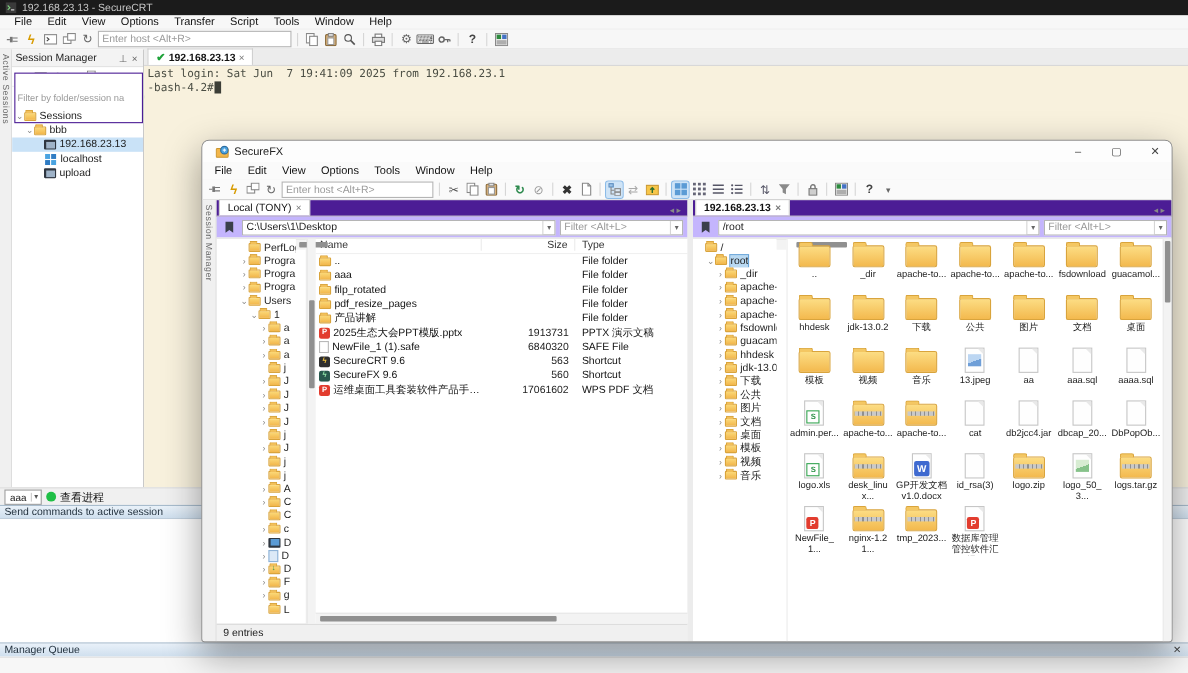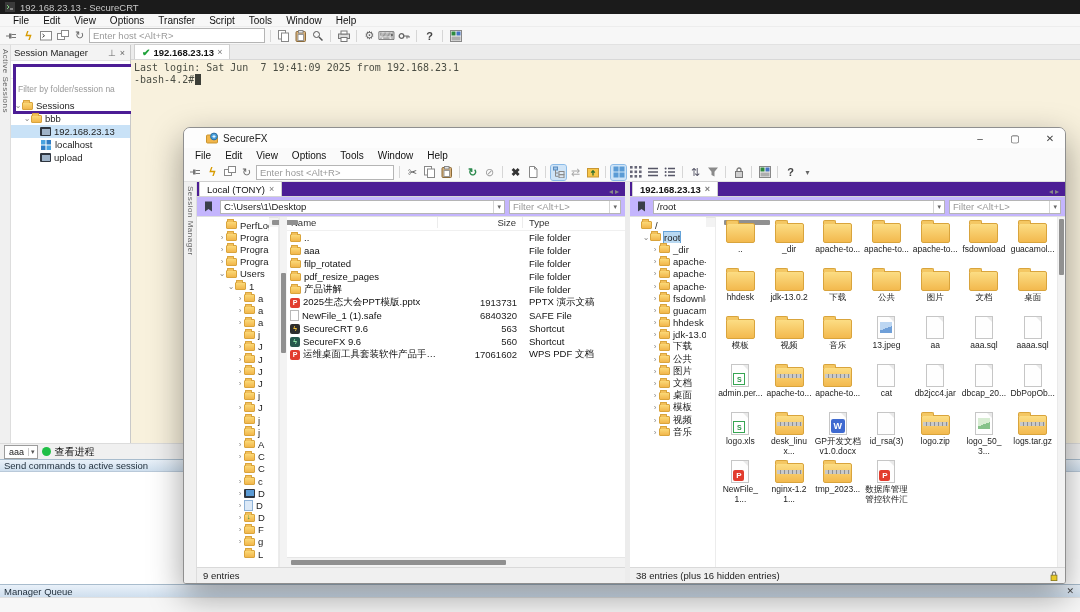--- a/index.html
+++ b/index.html
@@ -21,21 +21,21 @@
   
   #activity-strip{left:0;top:45px;width:11px;height:398px;background:#f0f0f0;border-right:1px solid #ddd;box-sizing:border-box;display:flex;justify-content:center}
   .vtext{writing-mode:vertical-rl;font-size:8px;color:#666;padding-top:4px;letter-spacing:.5px}
   
   #sm-panel{left:11px;top:45px;width:120px;height:398px;background:#fff;border-right:1px solid #c9c9c9;box-sizing:border-box;display:flex;flex-direction:column}
   #sm-header{height:15px;background:#f3f3f3;display:flex;align-items:center;padding:0 3px;border-bottom:1px solid #e3e3e3}
   #sm-header .t{flex:1;font-size:9.5px;color:#222}
   #sm-header .hic{font-size:9px;color:#666;padding:0 2px;cursor:default}
   #sm-toolbar{height:17px;display:flex;align-items:center;gap:1px;padding:0 2px;border-bottom:1px solid #eee}
   #sm-filter{height:17px;display:flex;align-items:center;padding:1px 2px}
-  #sm-filter input{flex:1;height:12px;border:3px solid #4c1d95;font-size:8.5px;padding:16px 2px;color:#333;font-family:"Liberation Sans",sans-serif}
+  #sm-filter input{flex:1;height:12px;border:1px solid #4c1d95;font-size:8.5px;padding:16px 2px;color:#333;font-family:"Liberation Sans",sans-serif}
   #sm-filter input::placeholder{color:#999}
   #sm-tree{flex:1;overflow:hidden;padding-top:1px}
   .trow{display:flex;align-items:center;height:13px;white-space:nowrap;overflow:hidden;cursor:default}
   .trow.sel{background:#c9e2f7}
   .trow .arr{width:8px;font-size:8px;color:#888;text-align:center;flex:0 0 8px}
   .trow .tl{margin-left:3px;font-size:9.5px;color:#1c1c1c}
   .trow .tl.selbox{background:#b9d9f2;outline:1px solid #66a3d8}
   
   #crt-tabbar{left:131px;top:45px;width:949px;height:15px;background:#ececec;border-bottom:1px solid #d8d8d8;box-sizing:border-box;display:flex;align-items:flex-end}
   .crt-tab{background:#fff;height:14px;display:flex;align-items:center;gap:3px;padding:0 7px;border:1px solid #d0d0d0;border-bottom:none;margin-left:3px}
@@ -51,21 +51,21 @@
   #aaa-combo .da{font-size:7px;color:#555;border-left:1px solid #c9c9c9;padding:0 2px}
   .green-dot{width:9px;height:9px;border-radius:50%;background:#1fbf46;display:inline-block}
   #btn-bar .blabel{font-size:10px;color:#111}
   #cmd-header{left:0;top:459px;width:1080px;height:13px;background:linear-gradient(#e9f1f9,#cfdfee);border-top:1px solid #a8bccd;border-bottom:1px solid #b9c9d9;box-sizing:border-box;display:flex;align-items:center;padding-left:4px;font-size:9.5px;color:#1e2d3a}
   #cmd-body{left:0;top:472px;width:1080px;height:112px;background:#fff}
   #tq-bar{left:0;top:584px;width:1080px;height:13px;background:linear-gradient(#e9f1f9,#cfdfee);border-top:1px solid #a8bccd;box-sizing:border-box;display:flex;align-items:center;padding:0 6px 0 4px;font-size:9.5px;color:#1e2d3a}
   #tq-bar .x{margin-left:auto;color:#444;font-size:9px}
   #tq-body{left:0;top:597px;width:1080px;height:15px;background:#f7f7f7;border-top:1px solid #e0e0e0;box-sizing:border-box}
   
   #fx{left:183px;top:127px;width:883px;height:457px;background:#f4f4f4;border:1px solid #8f8f8f;border-radius:7px 7px 3px 3px;box-shadow:0 12px 34px rgba(0,0,0,.38);box-sizing:border-box;overflow:hidden;display:flex;flex-direction:column}
-  #fx-titlebar{height:20px;background:#fdfdfd;display:flex;align-items:center;gap:5px;padding-left:22px;flex:0 0 20px}
+  #fx-titlebar{height:20px;background:#fdfdfd;display:flex;align-items:center;gap:5px;padding-left:12px;flex:0 0 20px}
   #fx-titlebar .ttl{font-size:10px;color:#222;flex:1}
   .wbtn{width:30px;height:20px;display:flex;align-items:center;justify-content:center;font-size:10px;color:#444;cursor:default}
   #fx-menubar{height:15px;background:#fafafa;display:flex;align-items:center;padding-left:4px;flex:0 0 15px}
   #fx-toolbar{height:19px;background:#fafafa;border-bottom:1px solid #e0e0e0;display:flex;align-items:center;gap:2px;padding-left:4px;flex:0 0 19px;box-sizing:border-box}
   #fx-toolbar .hostbox{width:130px}
   #fx-content{flex:1;display:flex;min-height:0}
   #fx-sidestrip{width:13px;background:#f0f0f0;border-right:1px solid #ddd;box-sizing:border-box;display:flex;justify-content:center}
   .pane{display:flex;flex-direction:column;min-width:0}
   #pane-local{width:428px;flex:0 0 428px}
   #pane-splitter{width:5px;background:#ececec;flex:0 0 5px}
@@ -1184,24 +1184,15 @@
                   </span>
                 </div>
                 <div class="glabel">数据库管理管控软件汇报...</div>
               </div>
             </div>
           <div class="vscroll">
               <span class="vthumb" style="top:2px;height:56px"></span>
             </div>
         </div>
       </div>
-      <div class="statusbar">
-        <span>38 entries (plus 16 hidden entries)</span>
-        <span class="lock">
-            <svg width="10" height="12" viewBox="0 0 12 14">
-              <rect x="2.5" y="6" width="7" height="6.5" fill="#e8c927" stroke="#8a7a1a"></rect>
-              <path d="M4 6V4a2 2 0 014 0v2" fill="none" stroke="#777" stroke-width="1.4"></path>
-            </svg>
-          </span>
-      </div>
     </div>
   </div>
 </div>
 
 </body></html>

